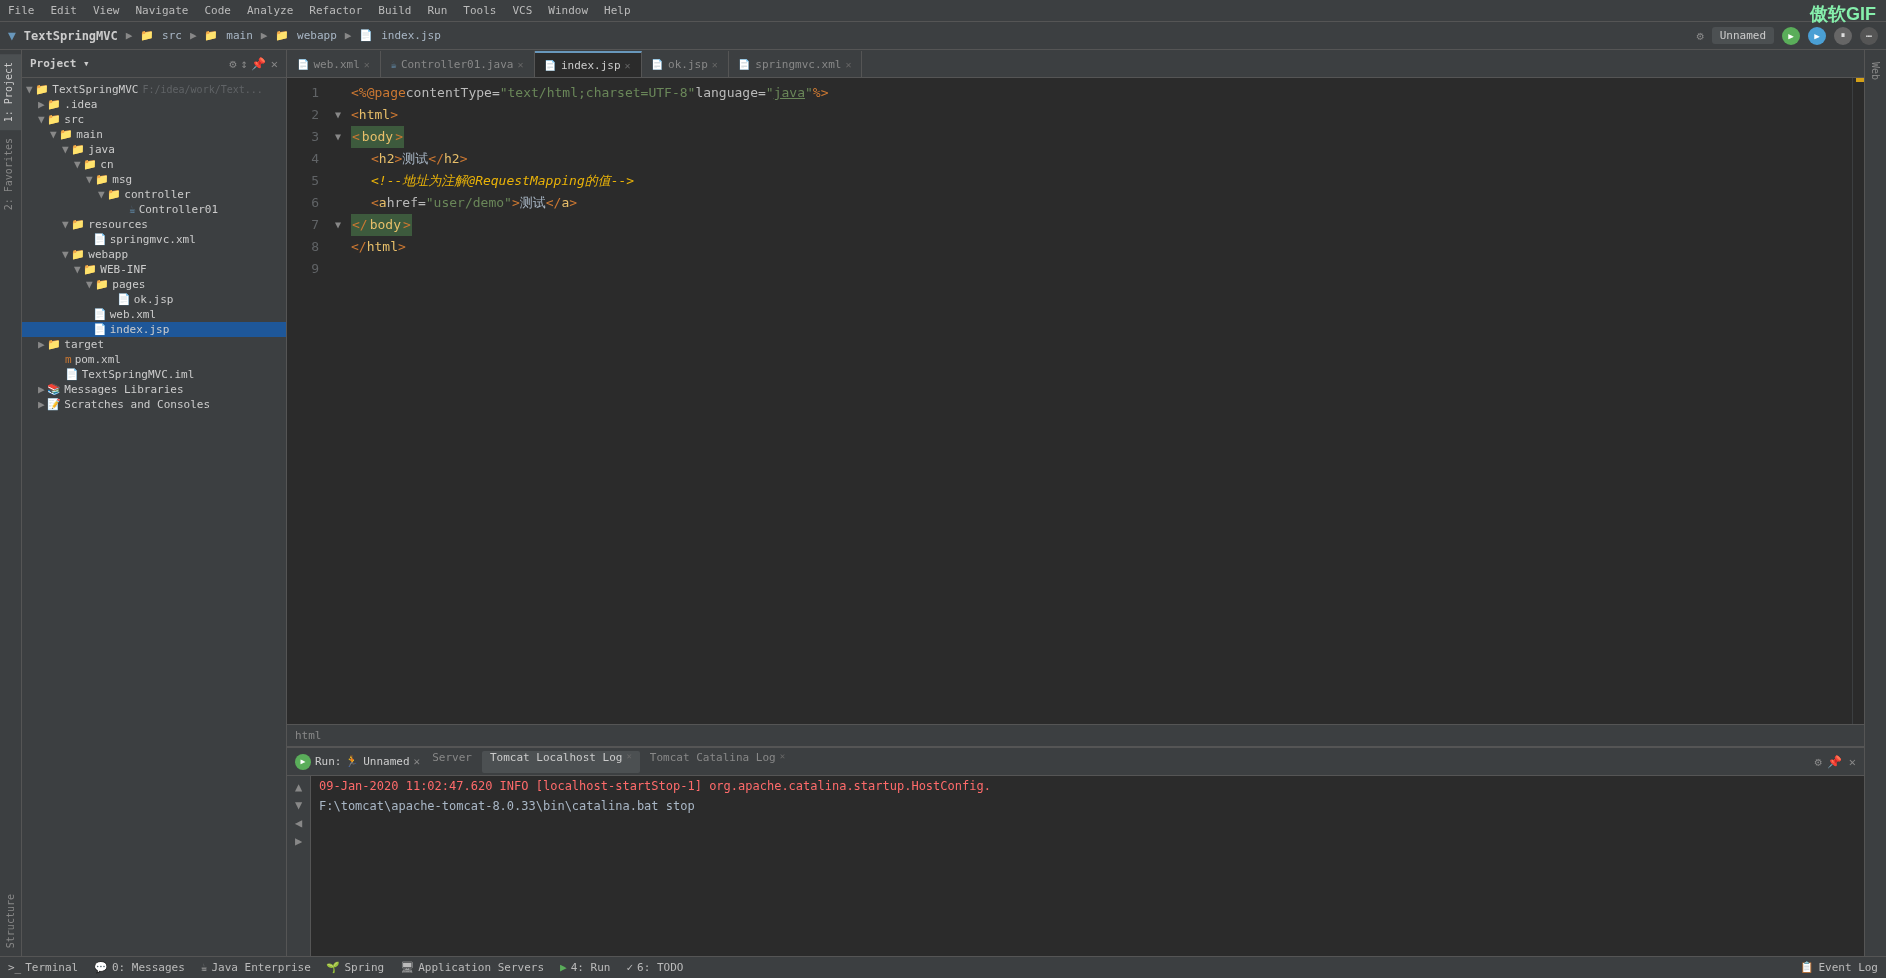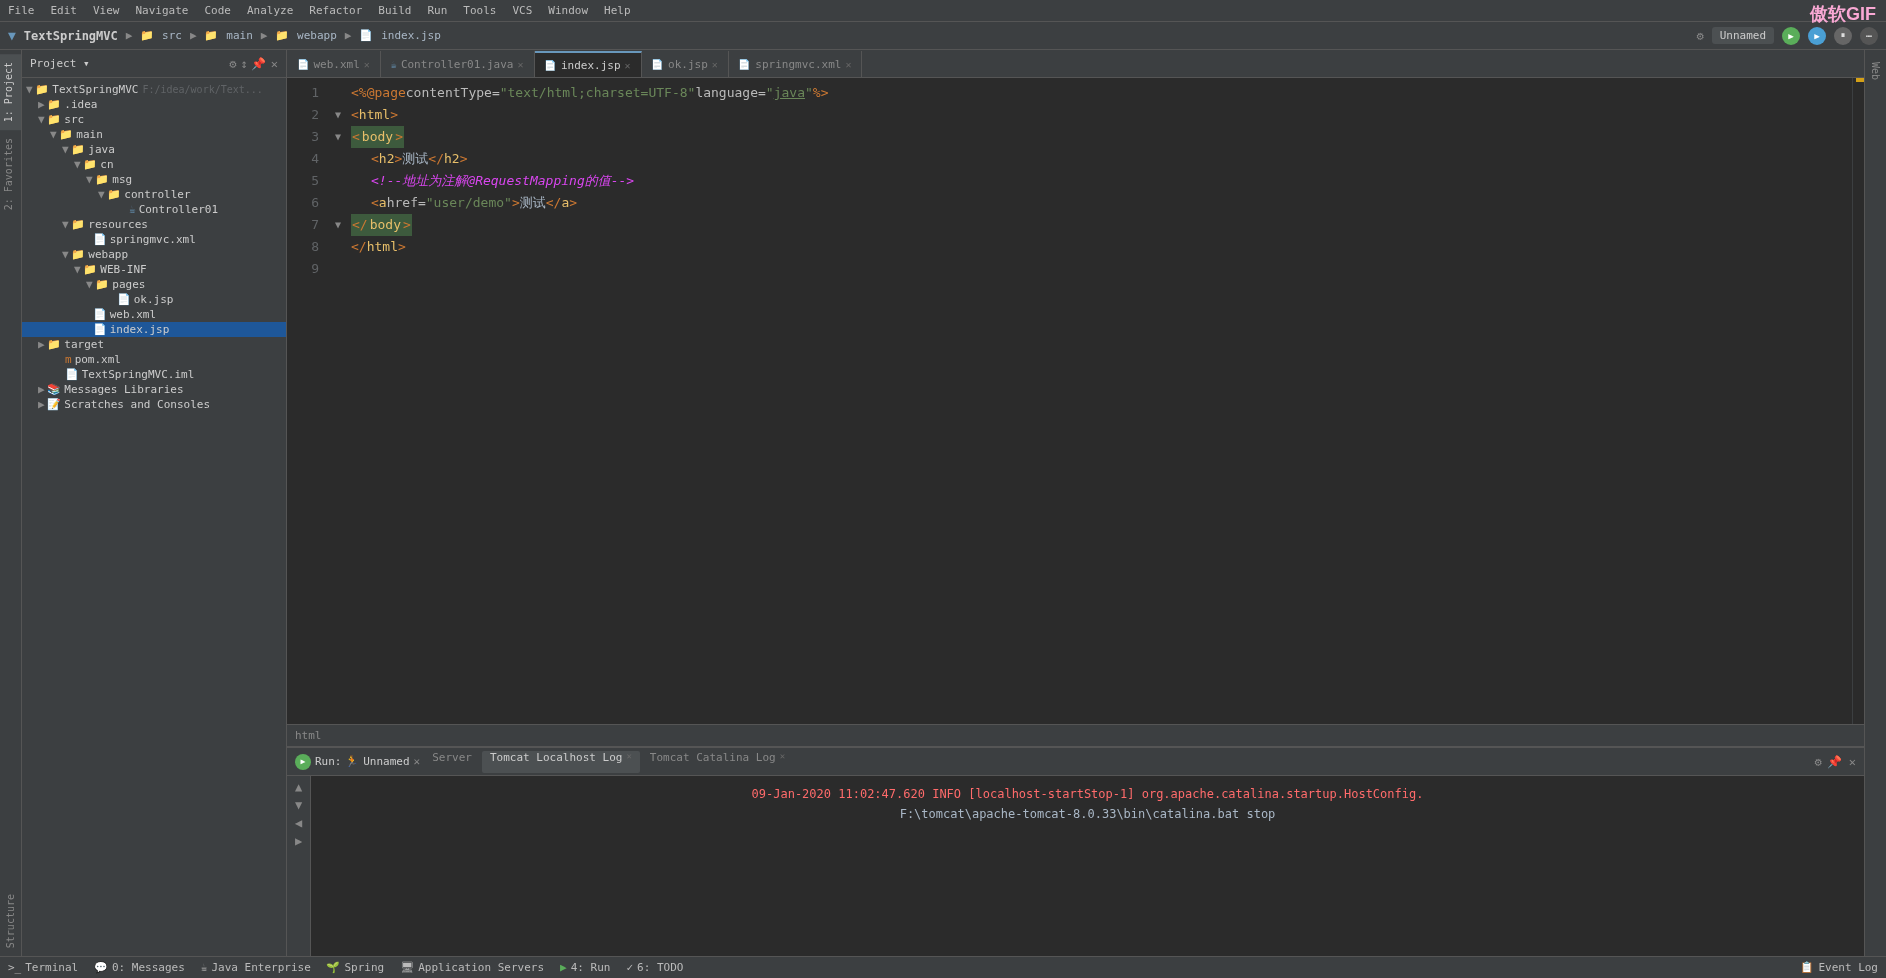--- a/index.html
+++ b/index.html
@@ -1,21 +1,21 @@
 <!DOCTYPE html>
 <html><head>
   <meta charset="utf-8">
   <style>
     * { box-sizing: border-box; margin: 0; padding: 0; }
     body { font-family: 'Consolas', 'Monaco', monospace; background: #2b2b2b; color: #a9b7c6; font-size: 12px; height: 978px; overflow: hidden; display: flex; flex-direction: column; }
 
     
     .menu-bar { background: #3c3f41; height: 22px; display: flex; align-items: center; padding: 0 8px; gap: 16px; border-bottom: 1px solid #555; flex-shrink: 0; }
     .menu-bar span { font-size: 11px; color: #bbbbbb; cursor: pointer; }
-    .brand-logo { position: absolute; right: 10px; top: 2px; font-size: 18px; font-weight: bold; color: #f9a8d4; font-family: Arial, sans-serif; }
+    .brand-logo { position: absolute; right: 10px; top: 2px; font-size: 18px; font-weight: bold; color: #86efac; font-family: Arial, sans-serif; }
 
     
     .title-bar { background: #3c3f41; height: 28px; display: flex; align-items: center; padding: 0 8px; gap: 8px; border-bottom: 1px solid #555; flex-shrink: 0; }
     .title-bar-right { margin-left: auto; display: flex; align-items: center; gap: 8px; }
     .run-config { font-size: 11px; color: #cccccc; background: #4c5052; padding: 2px 8px; border-radius: 3px; }
     .run-btn { width: 18px; height: 18px; background: #5aad5a; border-radius: 50%; display: flex; align-items: center; justify-content: center; cursor: pointer; }
     .run-btn::after { content: '▶'; color: white; font-size: 9px; }
 
     
     .main-area { display: flex; flex: 1; overflow: hidden; }
@@ -45,21 +45,21 @@
     .editor-content { flex: 1; overflow: auto; background: #2b2b2b; position: relative; }
     .code-area { display: flex; padding: 0; }
     .line-numbers { width: 40px; background: #2b2b2b; text-align: right; padding-right: 8px; color: #606366; font-size: 13px; line-height: 22px; user-select: none; flex-shrink: 0; padding-top: 4px; }
     .code-lines { flex: 1; padding: 4px 8px; font-size: 13px; line-height: 22px; }
     .code-line { display: flex; align-items: center; min-height: 22px; }
     .fold-arrow { width: 16px; color: #888; font-size: 10px; flex-shrink: 0; }
 
     
     .tag { color: #e8bf6a; }
     .attr-name { color: #bababa; }
-    .comment { color: #d946ef; font-style: italic; }
+    .comment { color: #eab308; font-style: italic; }
     .text-content { color: #a9b7c6; }
     .tag-bracket { color: #cc7832; }
     .jsp-bracket { color: #cc7832; }
     .string { color: #6a8759; }
 
     
     .editor-status { height: 22px; background: #3c3f41; display: flex; align-items: center; padding: 0 8px; border-top: 1px solid #555; font-size: 11px; color: #888; flex-shrink: 0; }
 
     
     .bottom-panel { height: 210px; background: #2b2b2b; border-top: 2px solid #555; display: flex; flex-direction: column; flex-shrink: 0; }
@@ -71,21 +71,21 @@
     .bottom-panel-icons { display: flex; gap: 6px; margin-left: auto; }
     .bottom-panel-icons span { font-size: 12px; color: #888; cursor: pointer; }
 
     .bottom-content { display: flex; flex: 1; overflow: hidden; }
     .bottom-left { width: 260px; border-right: 1px solid #555; padding: 4px; flex-shrink: 0; }
     .bottom-left-header { font-size: 11px; color: #888; display: flex; align-items: center; gap: 4px; padding: 2px 4px; margin-bottom: 4px; }
     .deployment-row { display: flex; align-items: center; gap: 6px; padding: 2px 4px; font-size: 11px; }
     .deploy-icon { color: #5aad5a; font-size: 12px; }
     .deploy-name { color: #a9b7c6; }
 
-    .bottom-right { flex: 1; overflow: auto; padding: 8px 8px; text-align: center; }
+    .bottom-right { flex: 1; overflow: auto; padding: 0 8px; }
     .log-line { font-size: 12px; line-height: 20px; font-family: 'Consolas', monospace; white-space: nowrap; }
     .log-text { color: #a9b7c6; }
     .log-red { color: #ff6b6b; }
 
     
     .status-bar { height: 22px; background: #3c3f41; display: flex; align-items: center; padding: 0 8px; gap: 16px; border-top: 1px solid #555; flex-shrink: 0; }
     .status-item { display: flex; align-items: center; gap: 4px; font-size: 11px; color: #bbbbbb; cursor: pointer; }
     .status-icon { font-size: 11px; }
     .status-green { color: #5aad5a; }
 
@@ -147,21 +147,21 @@
 
   <div style="width:22px; background:#3c3f41; border-right:1px solid #555; display:flex; flex-direction:column; align-items:center; padding-top:4px; flex-shrink:0;">
     <div style="writing-mode:vertical-rl;transform:rotate(180deg);font-size:10px;color:#cccccc;padding:8px 3px;cursor:pointer;background:#4c5052;width:100%;text-align:center;">1: Project</div>
     <div style="writing-mode:vertical-rl;transform:rotate(180deg);font-size:10px;color:#888;padding:8px 3px;cursor:pointer;width:100%;text-align:center;">2: Favorites</div>
     <div style="flex:1;"></div>
     <div style="writing-mode:vertical-rl;transform:rotate(180deg);font-size:10px;color:#888;padding:8px 3px;cursor:pointer;">Structure</div>
   </div>
 
   <div class="sidebar">
     <div class="sidebar-header">
-      <span style="font-size:11px;color:#cccccc;font-weight:normal;flex:1;">Project ▾</span>
+      <span style="font-size:11px;color:#cccccc;font-weight:bold;flex:1;">Project ▾</span>
       <span style="color:#888;cursor:pointer;">⚙</span>
       <span style="color:#888;cursor:pointer;">↕</span>
       <span style="color:#888;cursor:pointer;">📌</span>
       <span style="color:#888;cursor:pointer;">✕</span>
     </div>
     <div class="tree-content">
 
       <div class="tree-item">
         <span class="tree-indent" style="width:4px;"></span>
         <span class="tree-icon" style="color:#888;">▼</span>

